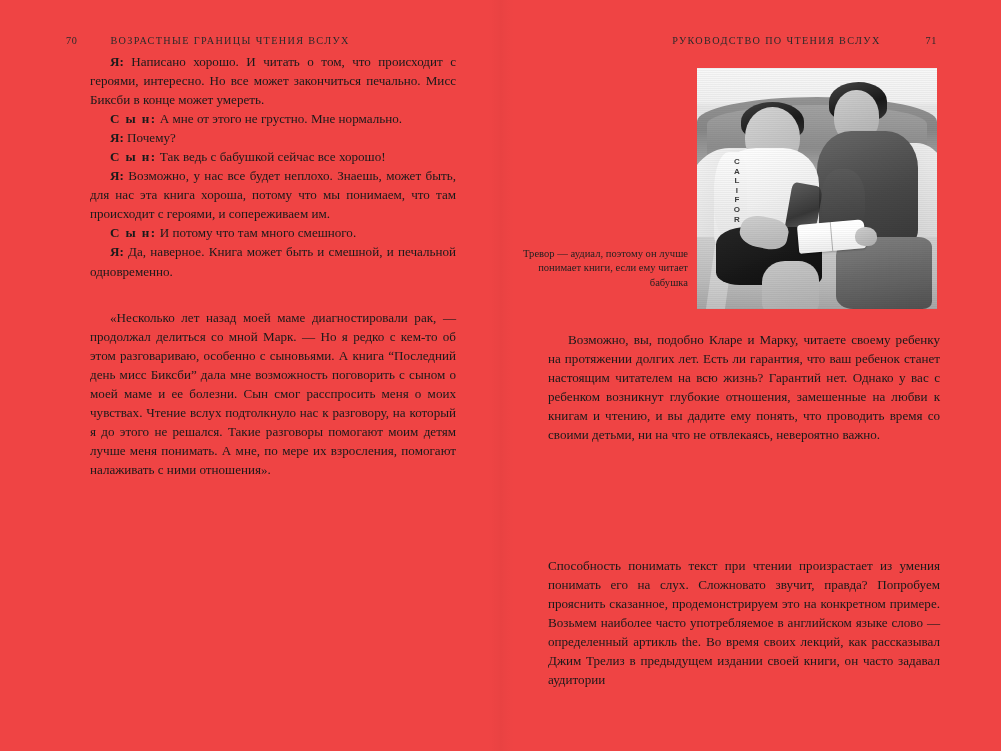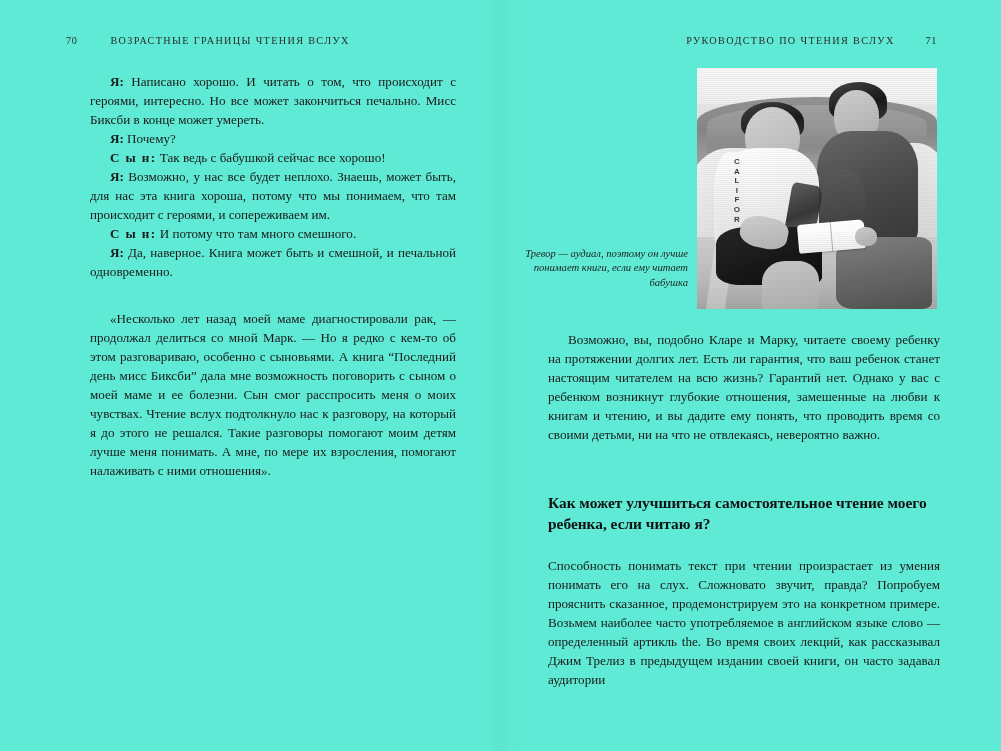--- a/index.html
+++ b/index.html
@@ -12,21 +12,21 @@
     height: 751px;
     overflow: hidden;
     font-family: "Liberation Serif", "DejaVu Serif", serif;
     color: #1a1a1a;
   }
 
   .spread {
     position: relative;
     width: 1001px;
     height: 751px;
-    background: #5eead4;
+    background: #ef4444;
   }
 
   
   .gutter {
     position: absolute;
     left: 488px;
     top: 0;
     width: 26px;
     height: 751px;
     background: linear-gradient(to right,
@@ -57,32 +57,32 @@
   }
   .runhead-left  { left: 66px; }
   .runhead-right { right: 64px; }
 
   .folio {
     font-size: 10.2px;
     letter-spacing: 0.6px;
     color: #2a2a2a;
   }
   .runhead-left .folio  { margin-right: 33px; }
-  .runhead-right .folio { margin-left: 31px; }
+  .runhead-right .folio { margin-left: 45px; }
 
   
   .col {
     position: absolute;
     text-align: justify;
     text-justify: inter-word;
     hyphens: manual;
   }
   .col-left {
     left: 90px;
-    top: 72px;
+    top: 52px;
     width: 366px;
   }
   .col-right {
     left: 548px;
     top: 330px;
     width: 392px;
   }
 
   p {
     margin: 0;
@@ -118,21 +118,20 @@
     background: #c9c9c9;
     filter: grayscale(1) contrast(1.06);
   }
 
   
   .photo-caption {
     position: absolute;
     left: 522px;
     top: 247px;
     width: 166px;
-    font-style: italic;
     font-size: 10.6px;
     line-height: 14.4px;
     text-align: right;
     color: #1f1f1f;
   }
 
   
   .section-head {
     position: absolute;
     left: 548px;
@@ -324,20 +323,21 @@
 
   <div class="page page-left">
 
     <div class="runhead runhead-left">
       <span class="folio">70</span><span>ВОЗРАСТНЫЕ ГРАНИЦЫ ЧТЕНИЯ ВСЛУХ</span>
     </div>
 
     <div class="col col-left">
       <div class="dialogue">
         <p><span class="speaker">Я:</span><span> Написано хорошо. И читать о том, что происходит с героями, интересно. Но все может закончиться печально. Мисс Биксби в конце может умереть.</span></p>
+        <p><span class="speaker-sp">С ы н:</span><span> А мне от этого не грустно. Мне нормально.</span></p>
         <p><span class="speaker">Я:</span><span> Почему?</span></p>
         <p><span class="speaker-sp">С ы н:</span><span> Так ведь с бабушкой сейчас все хорошо!</span></p>
         <p><span class="speaker">Я:</span><span> Возможно, у нас все будет неплохо. Знаешь, может быть, для нас эта книга хороша, потому что мы понимаем, что там происходит с героями, и сопереживаем им.</span></p>
         <p><span class="speaker-sp">С ы н:</span><span> И потому что там много смешного.</span></p>
         <p><span class="speaker">Я:</span><span> Да, наверное. Книга может быть и смешной, и печальной одновременно.</span></p>
       </div>
 
       <div class="gap-md"></div>
 
       <p>«Несколько лет назад моей маме диагностировали рак, — продолжал делиться со мной Марк. — Но я редко с кем-то об этом разговариваю, особенно с сыновьями. А книга “Последний день мисс Биксби” дала мне возможность поговорить с сыном о моей маме и ее болезни. Сын смог расспросить меня о моих чувствах. Чтение вслух подтолкнуло нас к разговору, на который я до этого не решался. Такие разговоры помогают моим детям лучше меня понимать. А мне, по мере их взросления, помогают налаживать с ними отношения».</p>
@@ -379,20 +379,19 @@
       <div class="ph-grain"></div>
     </div>
   </div>
 
   <div class="photo-caption">Тревор — аудиал, поэтому он лучше понимает книги, если ему читает бабушка</div>
 
   <div class="col col-right">
     <p>Возможно, вы, подобно Кларе и Марку, читаете своему ребенку на протяжении долгих лет. Есть ли гарантия, что ваш ребенок станет настоящим читателем на всю жизнь? Гарантий нет. Однако у вас с ребенком возникнут глубокие отношения, замешенные на любви к книгам и чтению, и вы дадите ему понять, что проводить время со своими детьми, ни на что не отвлекаясь, невероятно важно.</p>
   </div>
 
-  <div class="section-head">Как может улучшиться самостоятельное чтение моего ребенка, если читаю я?</div>
 
   <div class="col col-right below-head">
     <p class="noindent">Способность понимать текст при чтении произрастает из умения понимать его на слух. Сложновато звучит, правда? Попробуем прояснить сказанное, продемонстрируем это на конкретном примере. Возьмем наиболее часто употребляемое в английском языке слово — определенный артикль the. Во время своих лекций, как рассказывал Джим Трелиз в предыдущем издании своей книги, он часто задавал аудитории</p>
   </div>
 
   <div class="gutter"></div>
 </div>
 
 </body></html>

